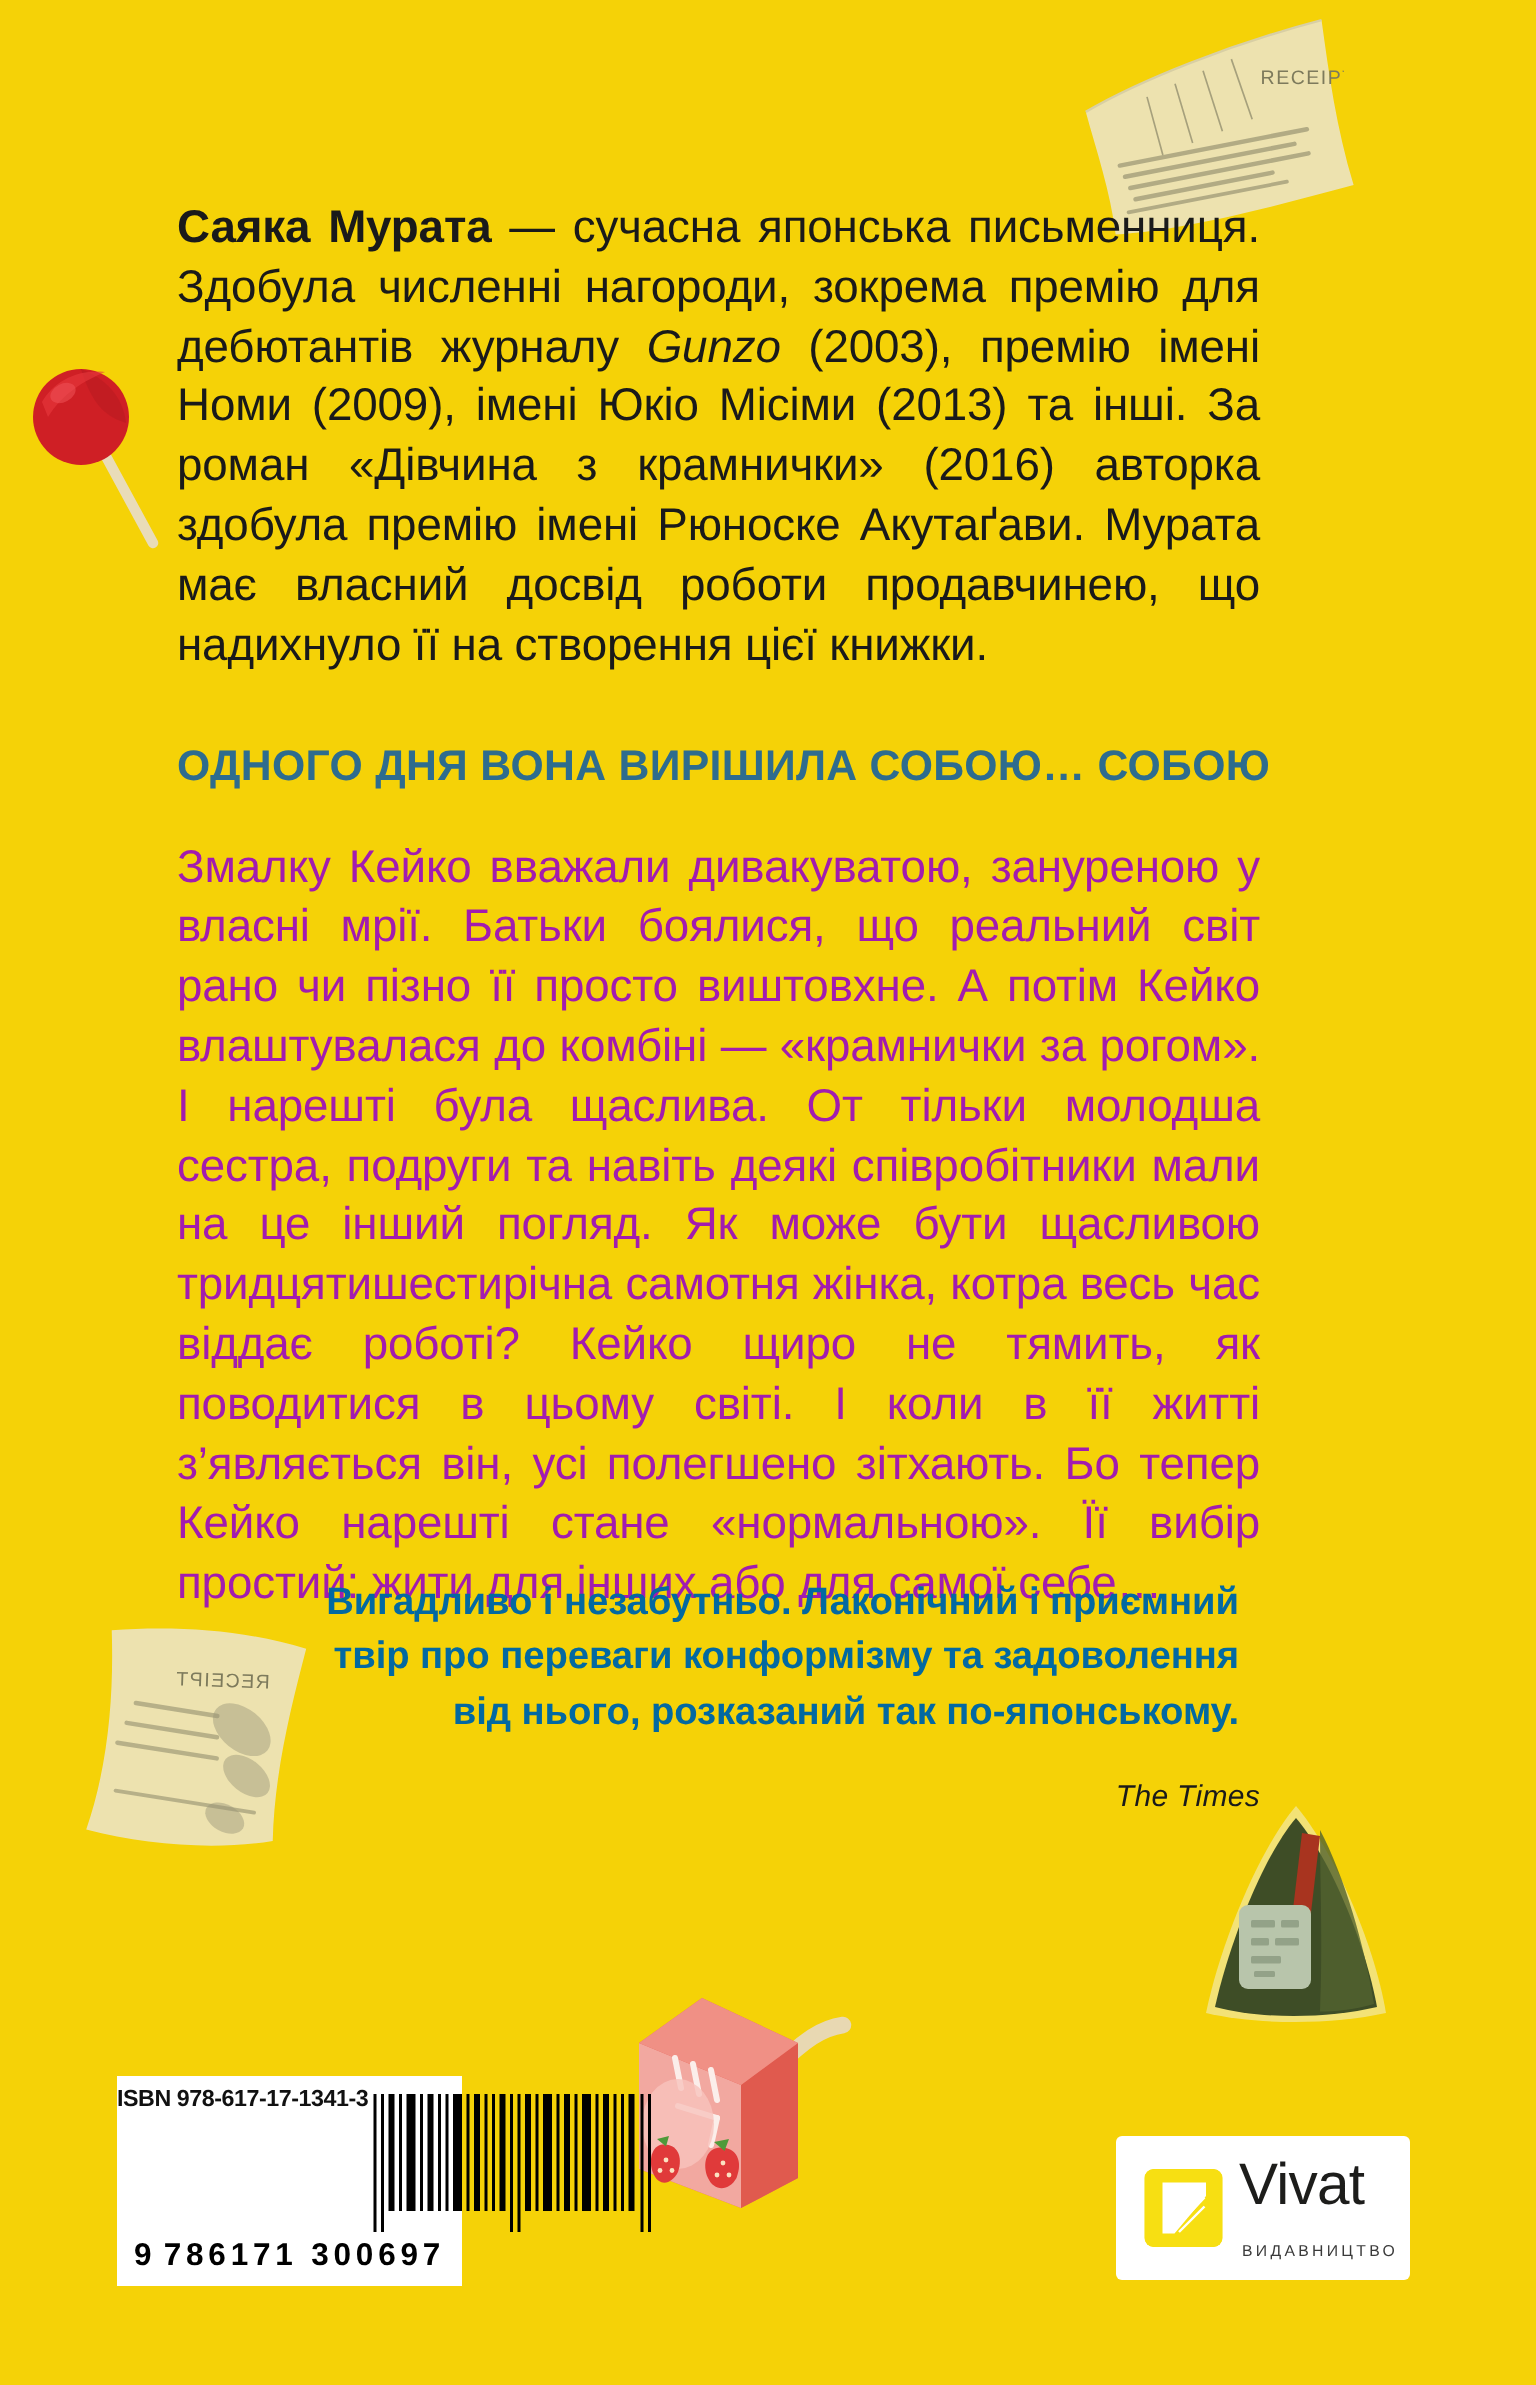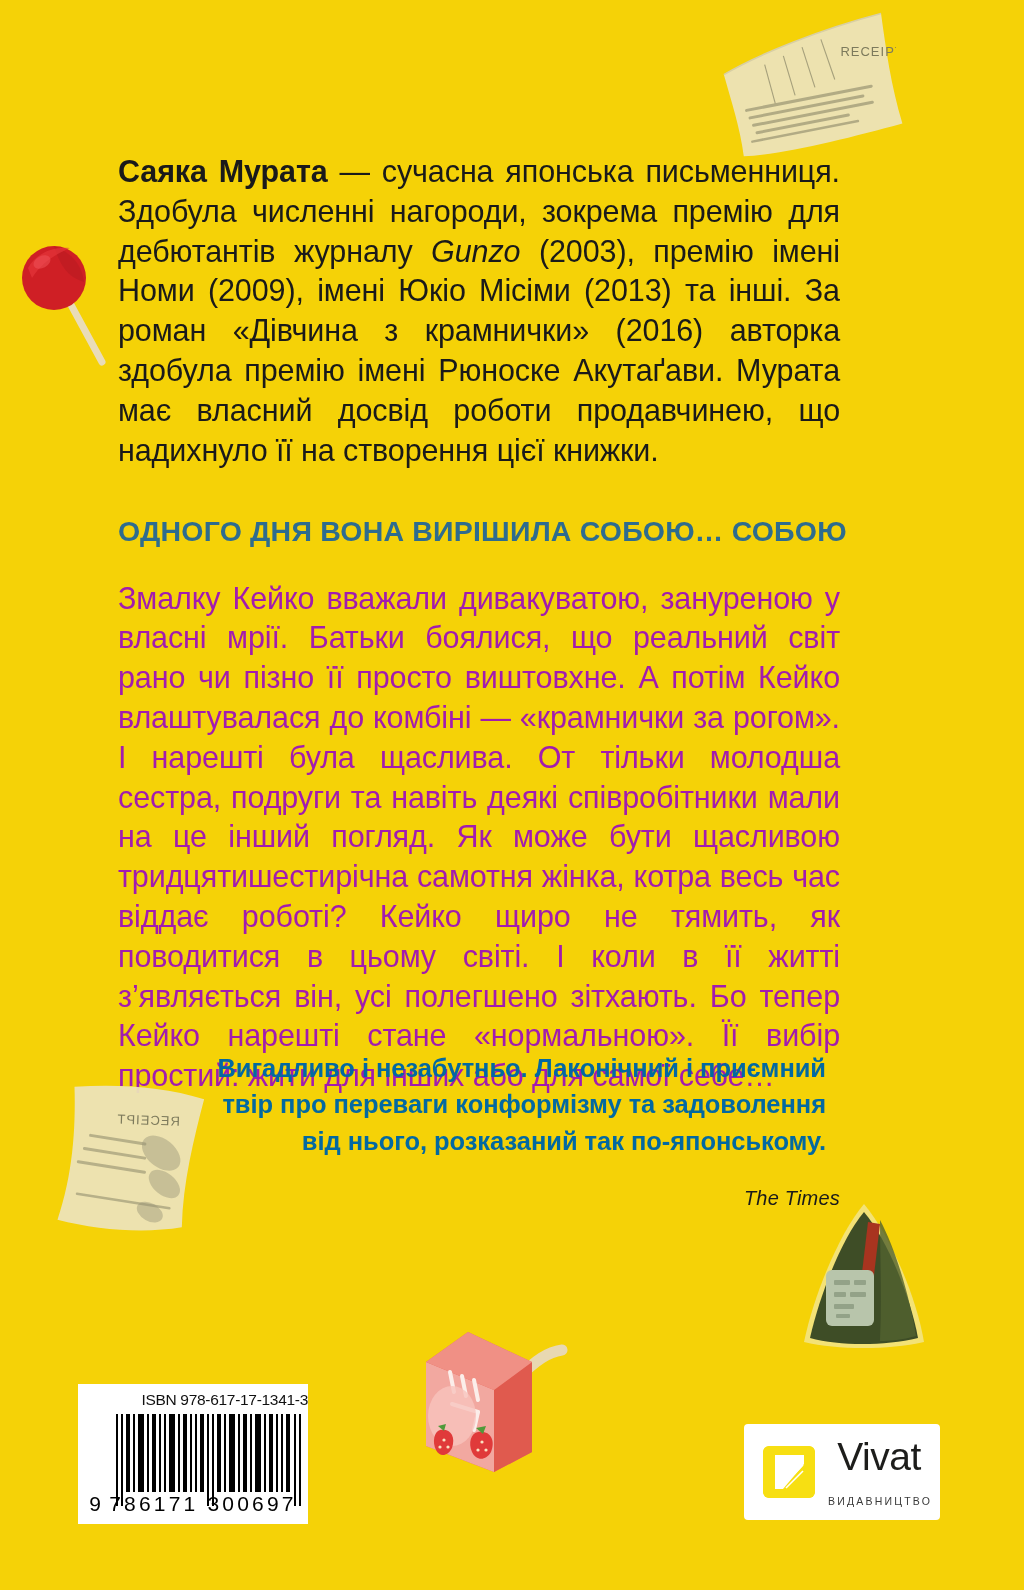--- a/index.html
+++ b/index.html
@@ -14,21 +14,21 @@
     background: #F5D207;
     overflow: hidden;
     font-family: "Liberation Sans", sans-serif;
     -webkit-font-smoothing: antialiased;
   }
 
   
   .text-col {
     position: absolute;
     left: 118px;
-    top: 152px;
+    top: 132px;
     width: 722px;
   }
 
   .bio {
     font-size: 30.5px;
     line-height: 1.305;
     color: #1a1a1a;
     letter-spacing: -0.1px;
     text-align: justify;
     text-justify: inter-word;
@@ -91,24 +91,25 @@
 
   
   .barcode-box {
     position: absolute;
     left: 78px;
     top: 1384px;
     width: 230px;
     height: 140px;
     background: #ffffff;
     display: flex;
-    flex-direction: column;
-    align-items: flex-end;
+    flex-direction: row;
+    align-items: flex-start;
     padding-top: 7px;
     box-sizing: border-box;
+    font-weight: bold;
   }
   .isbn-text {
     font-size: 15.5px;
     color: #111;
     letter-spacing: -0.3px;
     font-family: "Liberation Sans", sans-serif;
     white-space: nowrap;
   }
   .bars {
     margin-top: 5px;
@@ -151,21 +152,20 @@
     height: 52px;
     background: #F7DF12;
     border-radius: 6px;
     position: relative;
     flex: 0 0 auto;
     overflow: hidden;
   }
   .vivat-text {
     margin-left: 11px;
     line-height: 1;
-    text-align: center;
   }
   .vivat-word {
     font-size: 39px;
     color: #1d1d1b;
     letter-spacing: -0.5px;
     font-family: "Liberation Sans", sans-serif;
     display: block;
   }
   .vivat-sub {
     display: block;

